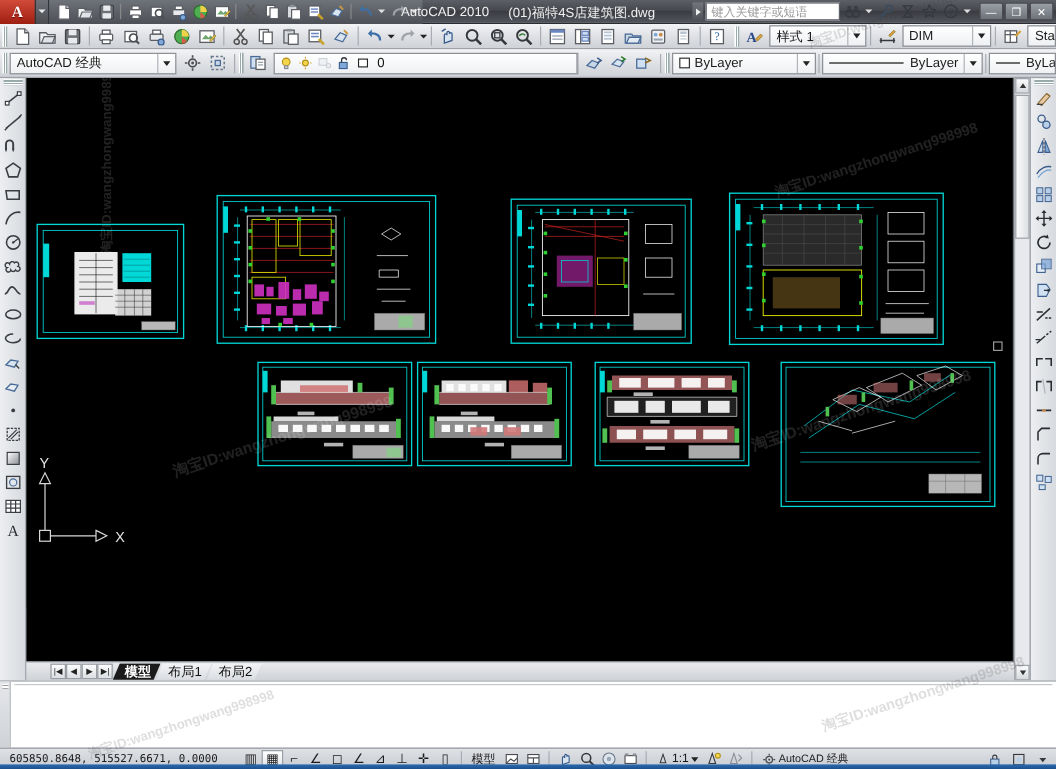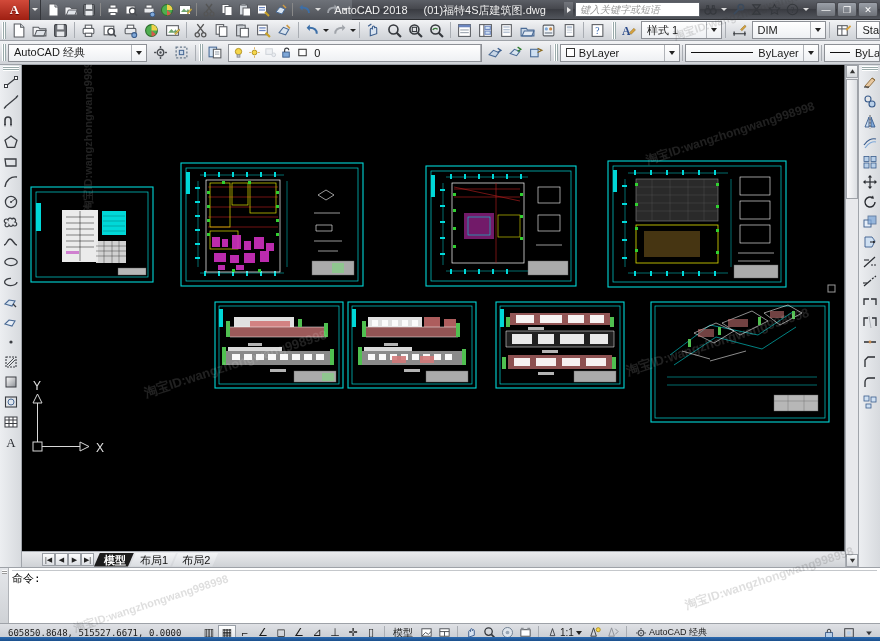--- a/index.html
+++ b/index.html
@@ -61,24 +61,24 @@
     gap: 16px;
     color: #f0f0f0; font-size: 11px;
     pointer-events: none;
   }
   .title-text .tfile { font-size: 11px; text-align: right; }
   .title-right {
     margin-left: auto; display: flex; align-items: center; height: 20px;
     padding-right: 2px; gap: 2px;
   }
   .searchbox {
-    width: 125px; height: 15px;
+    width: 112px; height: 15px;
     background: #fff; border: 1px solid #5d6168;
     display: flex; align-items: center; padding-left: 4px;
-    font-size: 10px; color: #9a9a9a; font-style: italic;
+    font-size: 10px; color: #9a9a9a; 
     overflow: hidden; white-space: nowrap;
   }
   .sb-caret { width:9px;height:15px;background:linear-gradient(to bottom,#72757c,#4e5157);display:flex;align-items:center;justify-content:center;}
   .sb-caret:after{content:"";border-top:3px solid transparent;border-bottom:3px solid transparent;border-left:4px solid #eee;}
   .ticon { width:16px;height:16px;display:flex;align-items:center;justify-content:center; }
   .wbtns { display:flex; gap:1px; margin-left:4px; }
   .wbtn {
     width: 20px; height: 15px;
     background: linear-gradient(to bottom, #9ba0a8, #6d7178);
     border: 1px solid #4a4c52; border-radius: 2px;
@@ -390,21 +390,21 @@
       <div class="qicon">
         <svg width="14" height="14" viewBox="0 0 14 14">
             <path d="M3 10C3 6 6 4.5 10 4.5" stroke="#a0a4aa" stroke-width="1.8" fill="none"></path>
             <path d="M9.5 1.5l3 3-3 3z" fill="#a0a4aa"></path>
           </svg>
       </div>
       <div class="qcaret"></div>
     </div>
 
     <div class="title-text">
-      <span>AutoCAD 2018</span>
+      <span>AutoCAD 2010</span>
       <span class="tfile">(01)福特4S店建筑图.dwg</span>
     </div>
 
     <div class="title-right">
       <div class="sb-caret"></div>
       <div class="searchbox" title="键入关键字或短语">
         <span>键入关键字或短语</span>
       </div>
       <div class="ticon">
         <svg width="13" height="13" viewBox="0 0 14 14">
@@ -1490,21 +1490,20 @@
       </div>
     </div>
   </div>
 
   <div class="cmdarea">
     <div class="cmd-grip">
       <div class="gg"></div>
     </div>
     <div class="cmd-lines">
       <div class="cmd-sep"></div>
-      <div class="cmd-line">命令:</div>
     </div>
   </div>
 
   <div class="statusbar">
     <div class="coords">605850.8648,  515527.6671,  0.0000</div>
     <div id="toggles-host" style="display:flex;align-items:center;">
         <div class="stoggle" style="font-size: 11px;">▥</div>
         <div class="stoggle on" style="font-size: 11px;">▦</div>
         <div class="stoggle" style="font-size: 11px;">⌐</div>
         <div class="stoggle" style="font-size: 11px;">∠</div>

